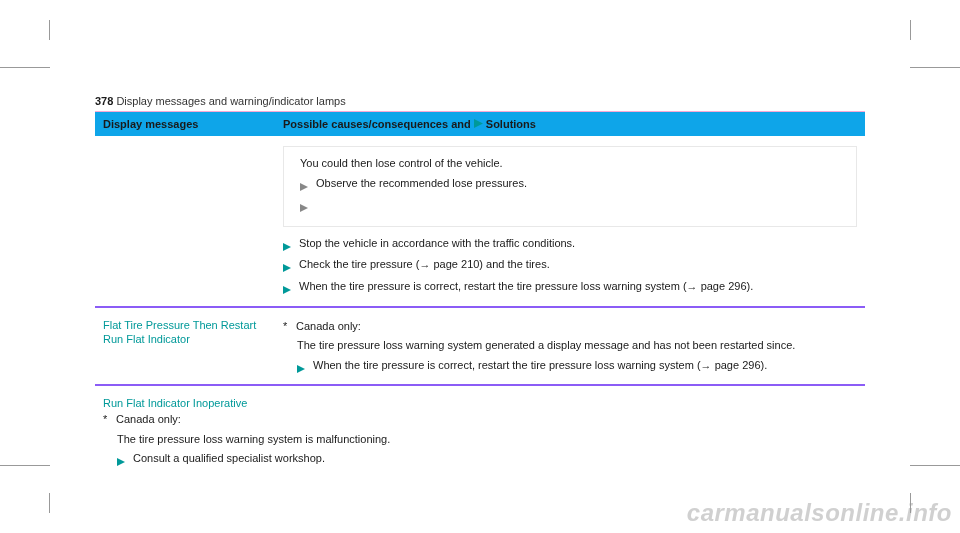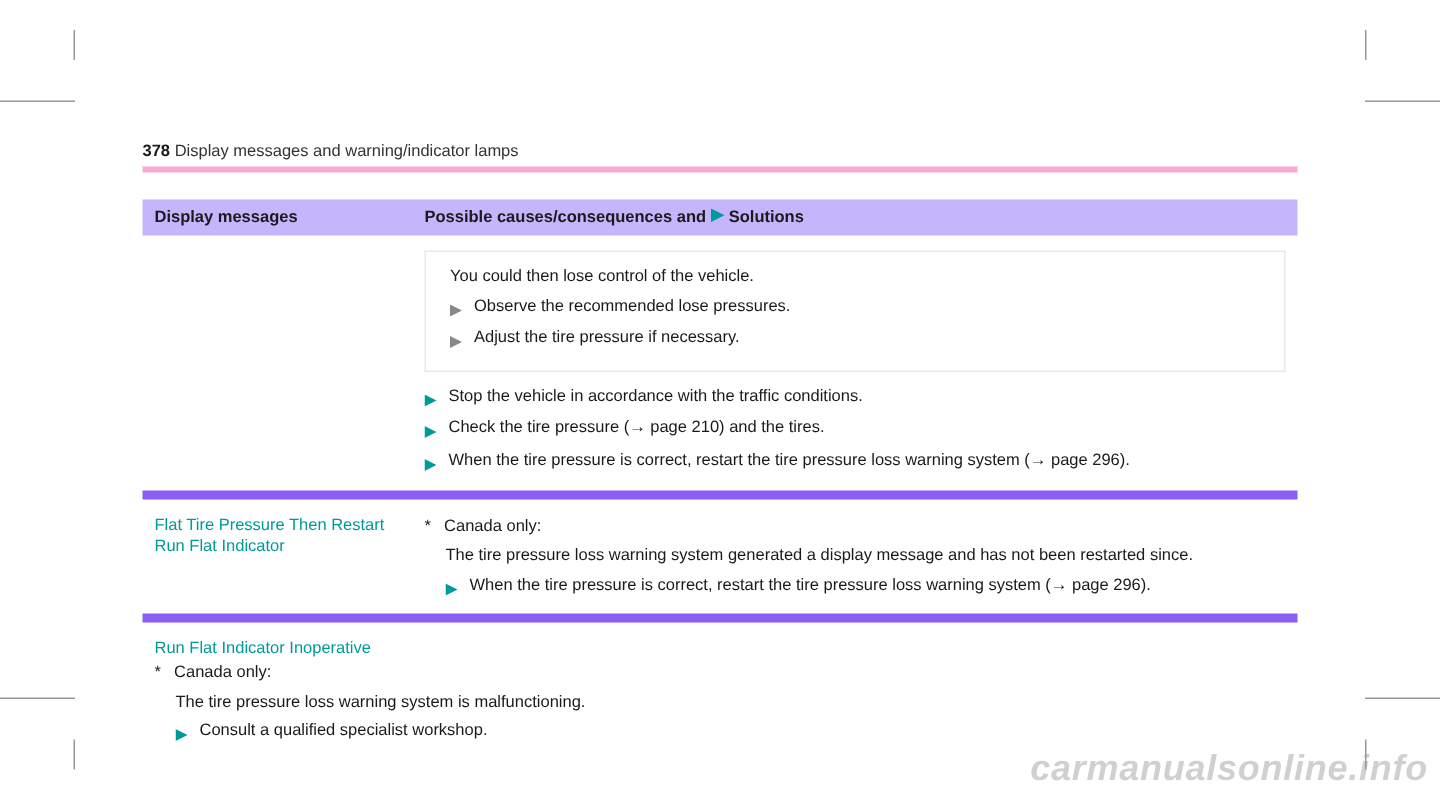--- a/index.html
+++ b/index.html
@@ -25,45 +25,44 @@
     .crop-tl { top: 40px; left: 0; border-right: none; border-top: none; border-left: none; }
     .crop-tl::before { content:""; position:absolute; right:0; top:-20px; width:1px; height:20px; background:#999; }
     .crop-bl { bottom: 40px; left: 0; border-right: none; border-bottom: none; border-left: none; }
     .crop-bl::before { content:""; position:absolute; right:0; bottom:-20px; width:1px; height:20px; background:#999; }
     .crop-tr { top: 40px; right: 0; border-left: none; border-top: none; border-right: none; }
     .crop-tr::before { content:""; position:absolute; left:0; top:-20px; width:1px; height:20px; background:#999; }
     .crop-br { bottom: 40px; right: 0; border-left: none; border-bottom: none; border-right: none; }
     .crop-br::before { content:""; position:absolute; left:0; bottom:-20px; width:1px; height:20px; background:#999; }
 
     .header-line {
-      border-bottom: 4px solid #f9a8d4;
+      border-bottom: 1px solid #f9a8d4;
       padding-bottom: 4px;
-      margin-bottom: 18px;
       margin-top: 65px;
     }
     .pagenum { font-weight: bold; }
     .section-title { color: #333; }
 
     .table {
       width: 100%;
     }
     .thead {
-      background: #c4b5fd;
+      background: #0ea5e9;
       display: flex;
       padding: 6px 8px;
       font-weight: bold;
       align-items: center;
     }
     .col1 { width: 180px; flex-shrink: 0; padding-right: 10px; }
     .col2 { flex: 1; }
 
     .row {
       display: flex;
       padding: 10px 8px 6px 8px;
-      border-bottom: 6px solid #8b5cf6;
+      border-bottom: 2px solid #8b5cf6;
     }
     .row:last-child { border-bottom: none; flex-direction: column; }
 
     .teal { color: #009999; }
     .msg-label { line-height: 1.35; }
 
     .inset-box {
       border: 1px solid #e8e8e8;
       padding: 8px 12px 8px 16px;
       margin-bottom: 8px;
@@ -129,21 +128,20 @@
           <div class="action-item">
             <span class="tri tri-gray"><svg width="8" height="8" viewBox="0 0 10 10">
                   <polygon points="0,0 10,5 0,10"></polygon>
                 </svg></span>
             <span>Observe the recommended lose pressures.</span>
           </div>
           <div class="action-item">
             <span class="tri tri-gray"><svg width="8" height="8" viewBox="0 0 10 10">
                   <polygon points="0,0 10,5 0,10"></polygon>
                 </svg></span>
-            <span>Adjust the tire pressure if necessary.</span>
           </div>
         </div>
         <div class="action-item">
           <span class="tri tri-teal"><svg width="8" height="8" viewBox="0 0 10 10">
                 <polygon points="0,0 10,5 0,10"></polygon>
               </svg></span>
           <span>Stop the vehicle in accordance with the traffic conditions.</span>
         </div>
         <div class="action-item">
           <span class="tri tri-teal"><svg width="8" height="8" viewBox="0 0 10 10">

